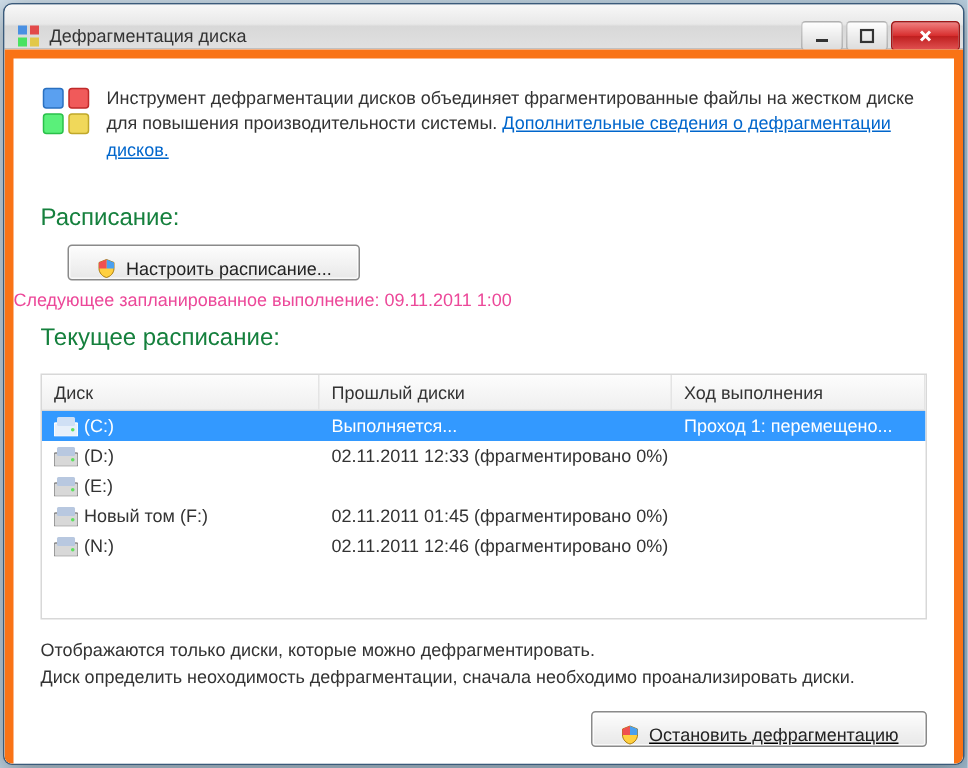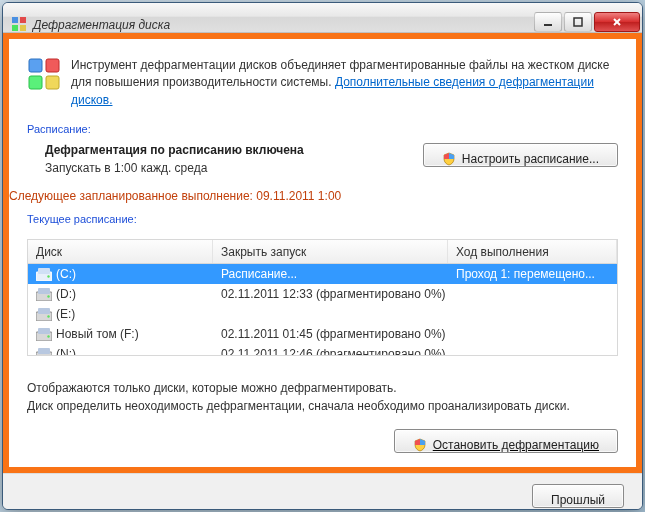--- a/index.html
+++ b/index.html
@@ -1,46 +1,46 @@
 <!DOCTYPE html>
 <html><head>
 <meta charset="utf-8">
 <style>
 * { margin: 0; padding: 0; box-sizing: border-box; font-family: "Segoe UI", Tahoma, sans-serif; font-size: 12px; }
 html, body { width: 645px; height: 512px; background: linear-gradient(135deg, #d4e4f0, #a8c4d8); overflow: hidden; }
 .window { width: 641px; height: 508px; margin: 2px; background: #f0f0f0; border: 1px solid #3a5a7a; border-radius: 6px; box-shadow: 0 4px 20px rgba(0,0,0,0.4); display: flex; flex-direction: column; overflow: hidden; }
-.titlebar { height: 30px; background: linear-gradient(to bottom, #f8f8f8 0%, #e8e8e8 45%, #d8d8d8 50%, #e0e0e0 100%); border-bottom: 1px solid #c0c0c0; display: flex; align-items: flex-end; padding: 12px 2px 0 8px; font-style: italic; }
+.titlebar { height: 30px; background: linear-gradient(to bottom, #f8f8f8 0%, #e8e8e8 45%, #d8d8d8 50%, #e0e0e0 100%); border-bottom: 1px solid #c0c0c0; display: flex; align-items: center; padding: 12px 2px 0 8px; }
 .titlebar-icon { width: 16px; height: 16px; margin-right: 6px; }
 .titlebar-title { flex: 1; color: #333; font-size: 12px; }
 .wbtn { width: 28px; height: 20px; border: 1px solid rgba(0,0,0,0.2); border-radius: 3px; margin-left: 2px; display: flex; align-items: center; justify-content: center; background: linear-gradient(to bottom, #fefefe, #dcdcdc); cursor: pointer; }
 .wbtn.close { width: 46px; background: linear-gradient(to bottom, #f08080 0%, #d83030 48%, #c02020 52%, #e05050 100%); border-color: #a01818; }
 .wbtn.close svg { stroke: #fff; }
 .content { flex: 1; padding: 14px 18px; display: flex; flex-direction: column; background: #fff; border: 6px solid #f97316; margin: 0; }
 .info-box { display: flex; gap: 10px; padding: 4px 0 12px 0; }
 .info-icon { width: 34px; height: 34px; flex-shrink: 0; }
 .info-text { color: #333; line-height: 1.45; font-size: 12px; }
 .info-text a { color: #0066cc; text-decoration: underline; cursor: pointer; }
-.section-label { color: #1d4ed8; font-size: 11px; margin: 2px 0 8px 0; }
+.section-label { color: #15803d; font-size: 16px; margin: 16px 0 8px 0; }
 .sched-row { display: flex; align-items: flex-start; gap: 12px; padding: 0 0 4px 18px; }
 .sched-left { flex: 1; }
 .sched-title { font-weight: bold; color: #222; margin-bottom: 4px; }
 .sched-sub { color: #333; margin-bottom: 8px; }
-.sched-next { color: #c2410c; padding-left: 0; margin-left: -18px; padding-top: 2px; }
+.sched-next { color: #ec4899; padding-left: 0; margin-left: -18px; padding-top: 2px; }
 .btn { height: 24px; padding: 0 18px; background: linear-gradient(to bottom, #fdfdfd, #e8e8e8); border: 1px solid #8a8a8a; border-radius: 3px; font-size: 12px; color: #222; cursor: pointer; display: inline-flex; align-items: flex-end; gap: 6px; box-shadow: inset 0 0 0 1px rgba(255,255,255,0.7); }
 .shield { width: 14px; height: 14px; }
-.table-box { border: 1px solid #d8d8d8; margin-top: 6px; height: 117px; overflow: hidden; }
+.table-box { border: 1px solid #d8d8d8; margin-top: 6px; height: 164px; overflow: hidden; }
 .thead { display: flex; background: linear-gradient(to bottom, #fdfdfd, #efefef); border-bottom: 1px solid #d8d8d8; height: 24px; align-items: center; }
 .th { padding: 0 8px; color: #333; border-right: 1px solid #e4e4e4; height: 100%; display: flex; align-items: center; }
 .c1 { width: 185px; } .c2 { width: 235px; } .c3 { flex: 1; }
 .trow { display: flex; height: 20px; align-items: center; }
 .trow.sel { background: #3399ff; color: #fff; }
 .trow.sel .td { color: #fff; }
 .td { padding: 0 8px; color: #333; white-space: nowrap; overflow: hidden; text-overflow: ellipsis; display: flex; align-items: center; gap: 4px; }
 .disk-icon { width: 16px; height: 13px; flex-shrink: 0; }
-.note { color: #333; margin-top: 24px; line-height: 1.45; }
+.note { color: #333; margin-top: 12px; line-height: 1.45; }
 .action-row { display: flex; justify-content: flex-end; gap: 8px; margin-top: 14px; text-decoration: underline; }
 .footer { background: #f0f0f0; border-top: 1px solid #ddd; padding: 10px 18px; display: flex; justify-content: flex-end; }
 .btn.footer-btn { min-width: 80px; justify-content: center; }
 </style>
 </head>
 <body>
 
 <div class="window">
   <div class="titlebar">
     <svg class="titlebar-icon" viewBox="0 0 16 16">
@@ -76,54 +76,50 @@
           <rect x="2" y="19" width="13" height="13" rx="2" fill="#5af07a" stroke="#2ac04a"></rect>
           <rect x="19" y="19" width="13" height="13" rx="2" fill="#f0d85a" stroke="#c0a82a"></rect>
         </svg>
       <div class="info-text">
         <span>Инструмент дефрагментации дисков объединяет фрагментированные файлы на жестком диске для повышения производительности системы. </span><a>Дополнительные сведения о дефрагментации дисков.</a>
       </div>
     </div>
 
     <div class="section-label">Расписание:</div>
     <div class="sched-row">
-      <div class="sched-left">
-        <div class="sched-title">Дефрагментация по расписанию включена</div>
-        <div class="sched-sub">Запускать в 1:00 кажд. среда</div>
-      </div>
       <button class="btn">
         <svg class="shield" viewBox="0 0 14 14">
             <path d="M7 1 L12 3 V7 C12 10 9.5 12.5 7 13 C4.5 12.5 2 10 2 7 V3 Z" fill="#ffd040" stroke="#a07000" stroke-width="0.6"></path>
             <path d="M7 1 L12 3 V7 L7 7 Z" fill="#4aa0f0"></path>
             <path d="M7 7 L2 7 V3 L7 1 Z" fill="#f05050"></path>
           </svg>
         <span>Настроить расписание...</span>
       </button>
     </div>
     <div class="sched-next">Следующее запланированное выполнение: 09.11.2011 1:00</div>
 
     <div class="section-label" style="margin-top:10px">Текущее расписание:</div>
 
     <div class="table-box">
       <div class="thead">
         <div class="th c1">Диск</div>
-        <div class="th c2">Закрыть запуск</div>
+        <div class="th c2">Прошлый диски</div>
         <div class="th c3">Ход выполнения</div>
       </div>
       <div id="tbody">
           <div class="trow sel">
             <div class="td c1">
               <svg class="disk-icon" viewBox="0 0 16 13">
                 <rect x="0" y="4" width="16" height="9" rx="1" fill="#e8f0fa" stroke="#fff"></rect>
                 <rect x="2" y="0" width="12" height="6" rx="1" fill="#d0e0f5"></rect>
                 <circle cx="12.5" cy="8.5" r="1.2" fill="#60e060"></circle>
               </svg>
               <span>(C:)</span>
             </div>
-            <div class="td c2">Расписание...</div>
+            <div class="td c2">Выполняется...</div>
             <div class="td c3">Проход 1: перемещено...</div>
           </div>
           <div class="trow">
             <div class="td c1">
               <svg class="disk-icon" viewBox="0 0 16 13">
                 <rect x="0" y="4" width="16" height="9" rx="1" fill="#d8d8d8" stroke="#888"></rect>
                 <rect x="2" y="0" width="12" height="6" rx="1" fill="#b8c8e0"></rect>
                 <circle cx="12.5" cy="8.5" r="1.2" fill="#60e060"></circle>
               </svg>
               <span>(D:)</span>

